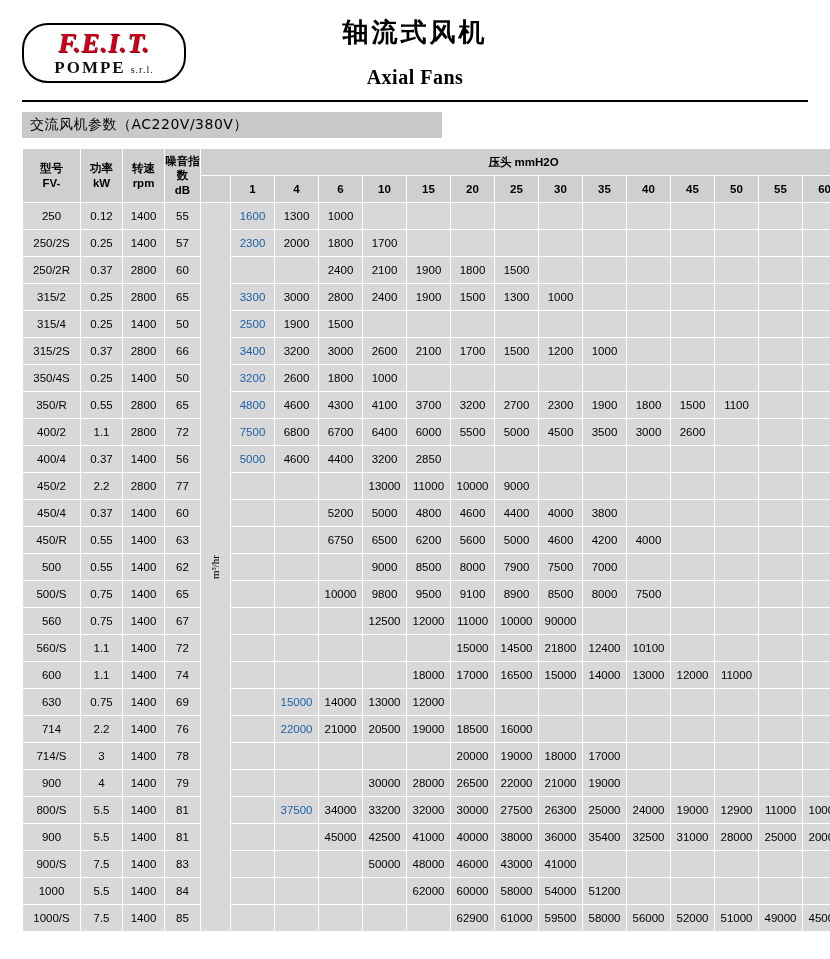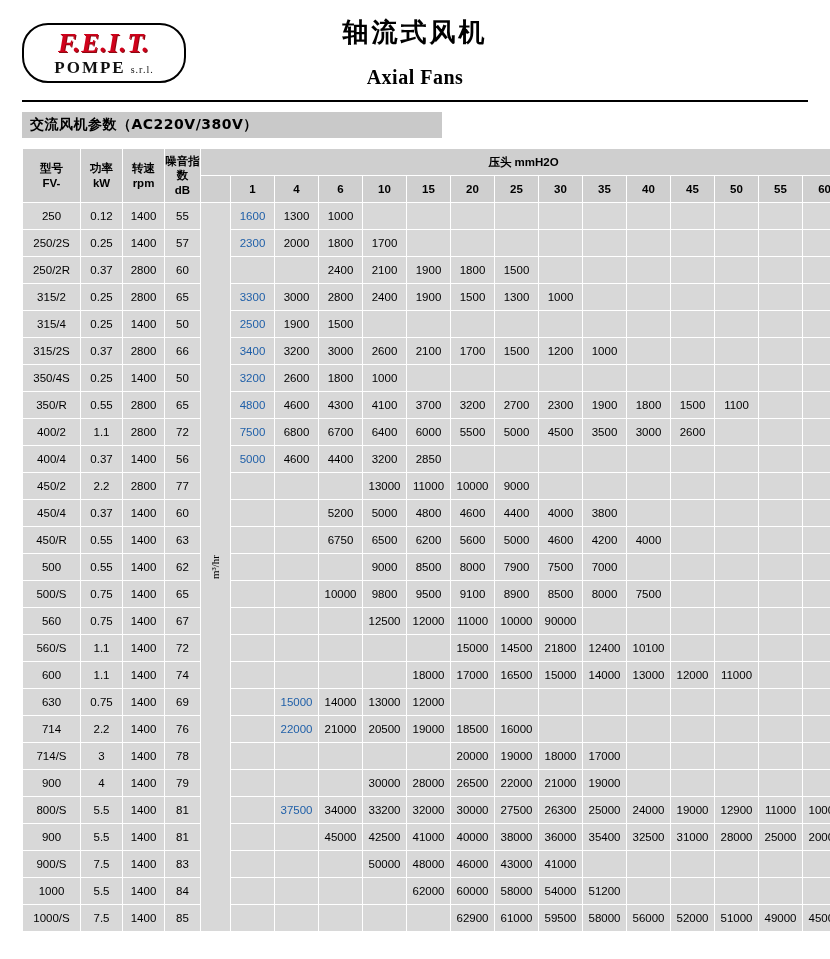--- a/index.html
+++ b/index.html
@@ -106,21 +106,21 @@
     height: 26px;
     background: #c9c9c9;
     display: flex;
     align-items: center;
     padding-left: 8px;
     box-sizing: border-box;
   }
   .section-bar span {
     font-family: "DejaVu Sans", sans-serif;
     font-size: 14px;
-    font-weight: bold;
+    font-weight: normal;
     letter-spacing: 0.5px;
   }
 
   
   .watermark {
     position: absolute;
     left: 150px;
     top: 470px;
     width: 620px;
     height: 300px;

